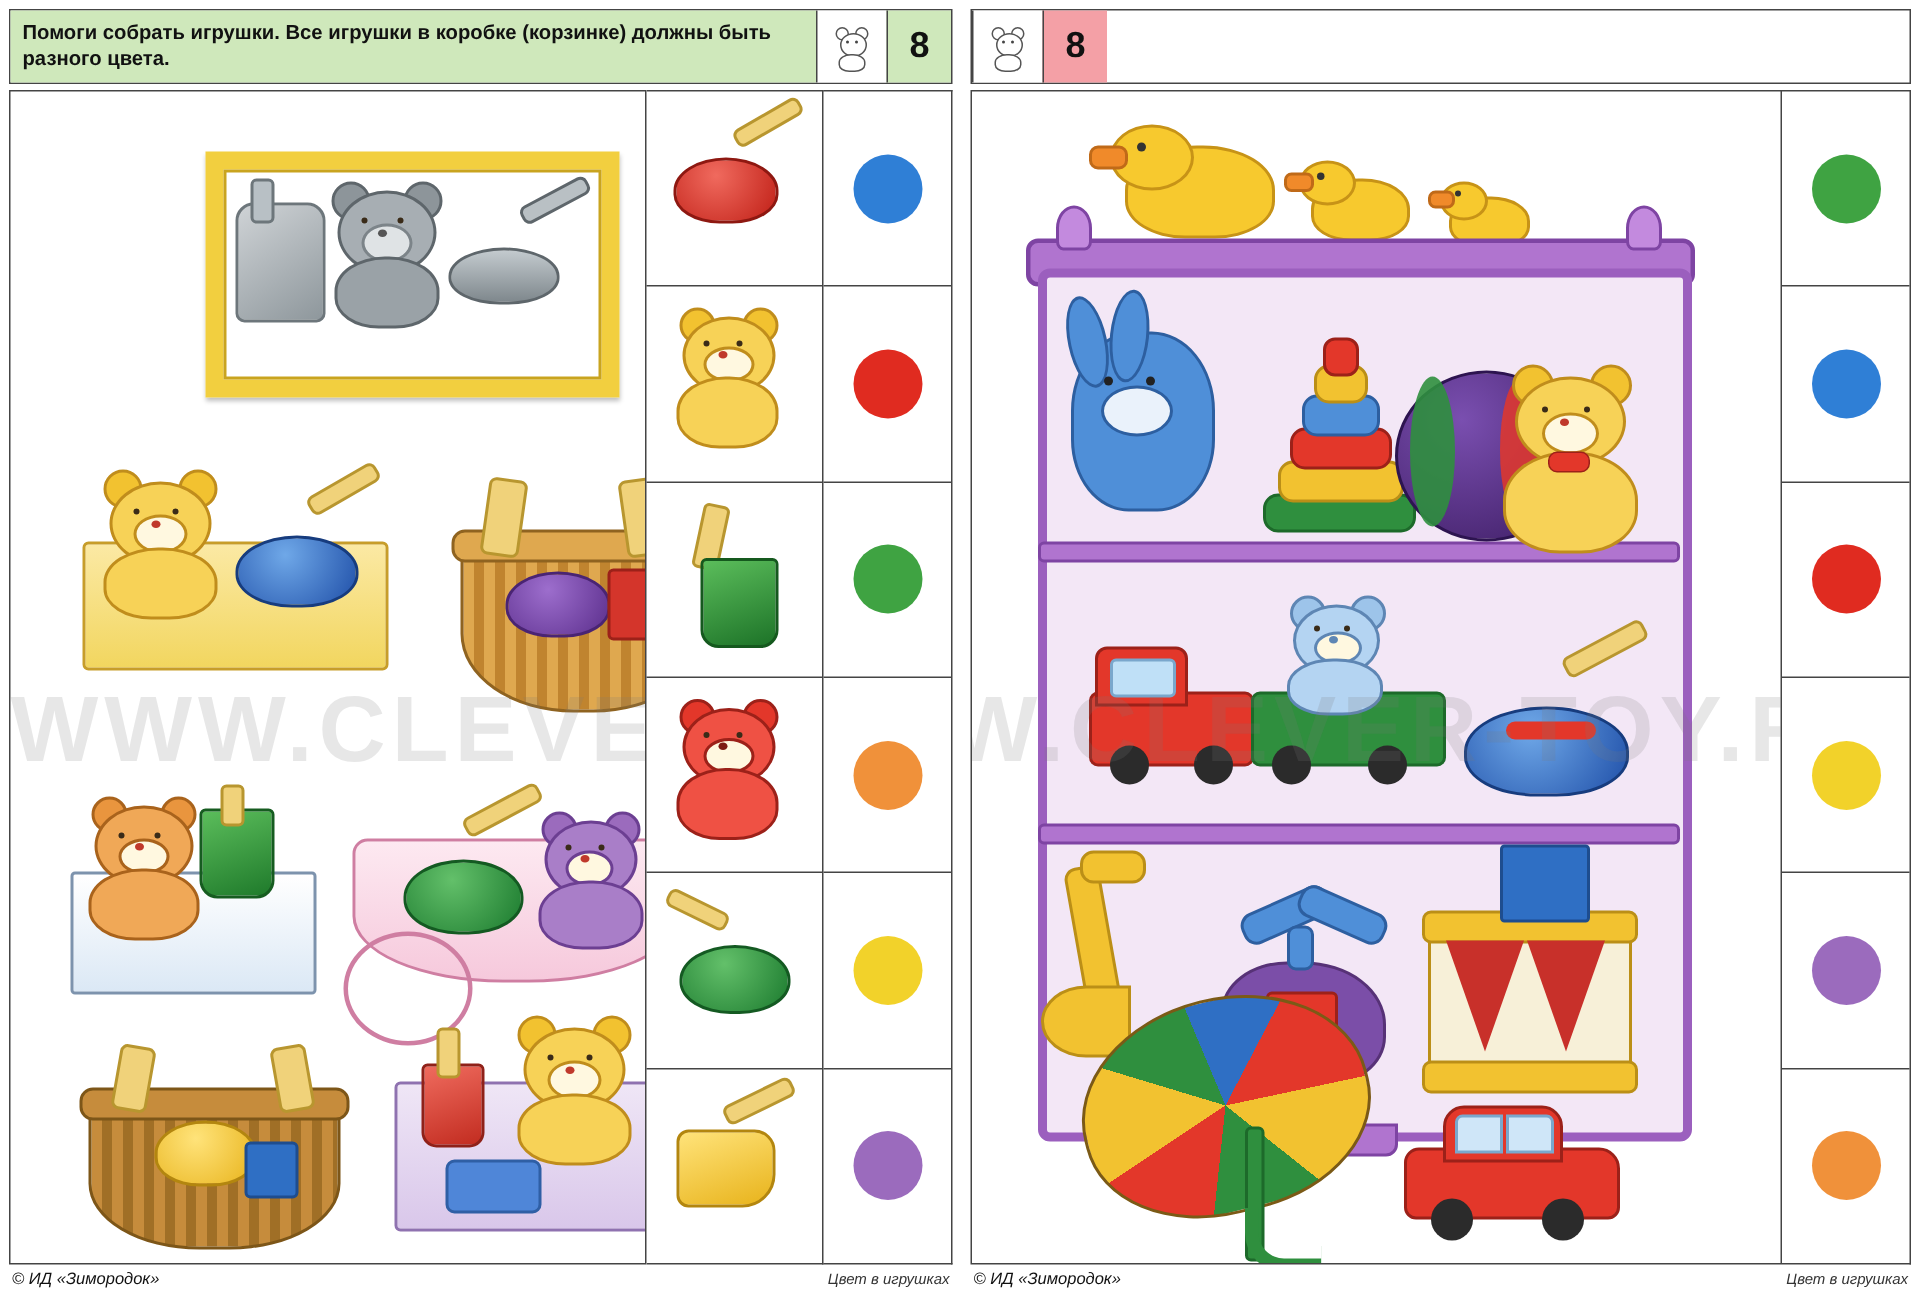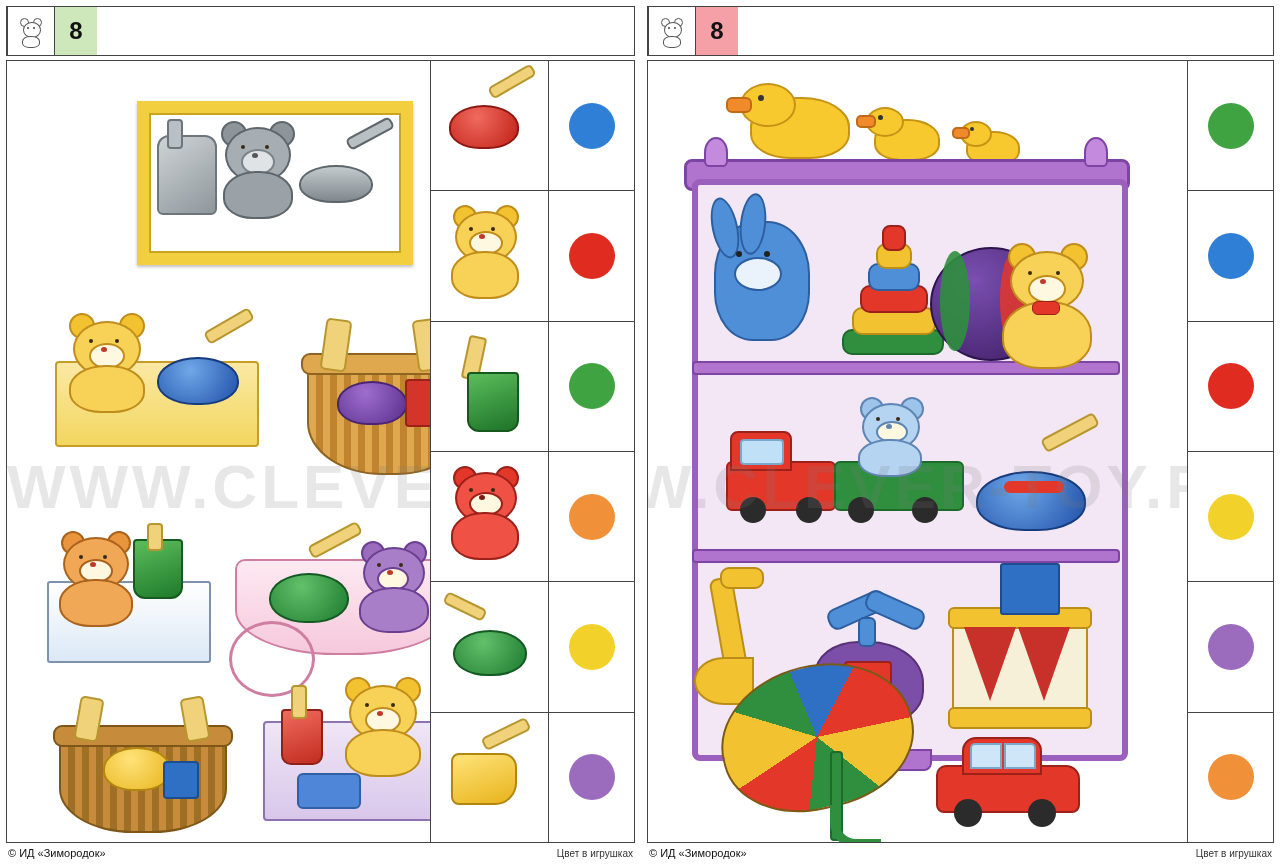--- a/index.html
+++ b/index.html
@@ -36,21 +36,21 @@
   .swatch-cell{flex:1;border-bottom:1px solid #444;display:flex;align-items:center;justify-content:center;box-sizing:border-box;}
   .swatch-cell:last-child{border-bottom:none;}
   .dot{width:46px;height:46px;border-radius:50%;}
 
   .strip-col{width:118px;border:1px solid #444;border-left:none;display:flex;flex-direction:column;box-sizing:border-box;}
   .strip-cell{flex:1;border-bottom:1px solid #444;position:relative;box-sizing:border-box;}
   .strip-cell:last-child{border-bottom:none;}
 
   
   .foot{display:flex;justify-content:space-between;align-items:center;height:18px;padding:2px 2px 0 2px;box-sizing:border-box;}
-  .foot span{font-size:11px;color:#111;}
+  .foot span{font-size:11px;color:#111;font-style:italic;}
   .foot .right{font-size:10px;color:#333;}
 
   
   .wm{position:absolute;left:0;right:0;top:390px;text-align:center;font-size:62px;font-weight:bold;color:rgba(120,120,120,0.18);letter-spacing:4px;pointer-events:none;z-index:40;white-space:nowrap;}
 
   
   .art{position:absolute;}
   .r{position:absolute;}
 
   
@@ -71,20 +71,23 @@
   .shelf{position:absolute;height:10px;background:#b074cf;border:2px solid #7e44a3;border-radius:4px;}
 </style>
 </head>
 <body>
 
 <div class="spread">
 
   <div class="page left">
 
     <div class="hdr hdr-left">
+      <div class="hdr-text">
+        <span>Помоги собрать игрушки. Все игрушки в коробке (корзинке) должны быть разного цвета.</span>
+      </div>
       <div class="hdr-icon">
         <div class="bear">
           <div class="ear l"></div>
             <div class="ear r"></div>
           <div class="head"></div>
             <div class="eye l"></div>
             <div class="eye r"></div>
           <div class="body"></div>
         </div>
       </div>

